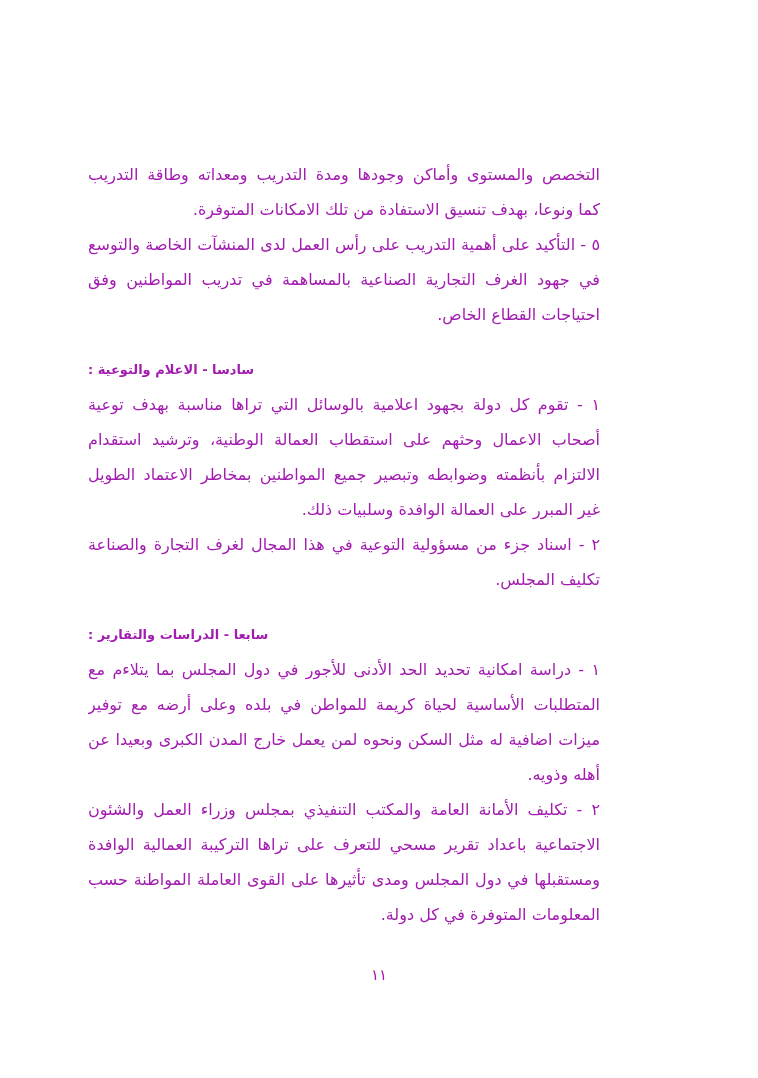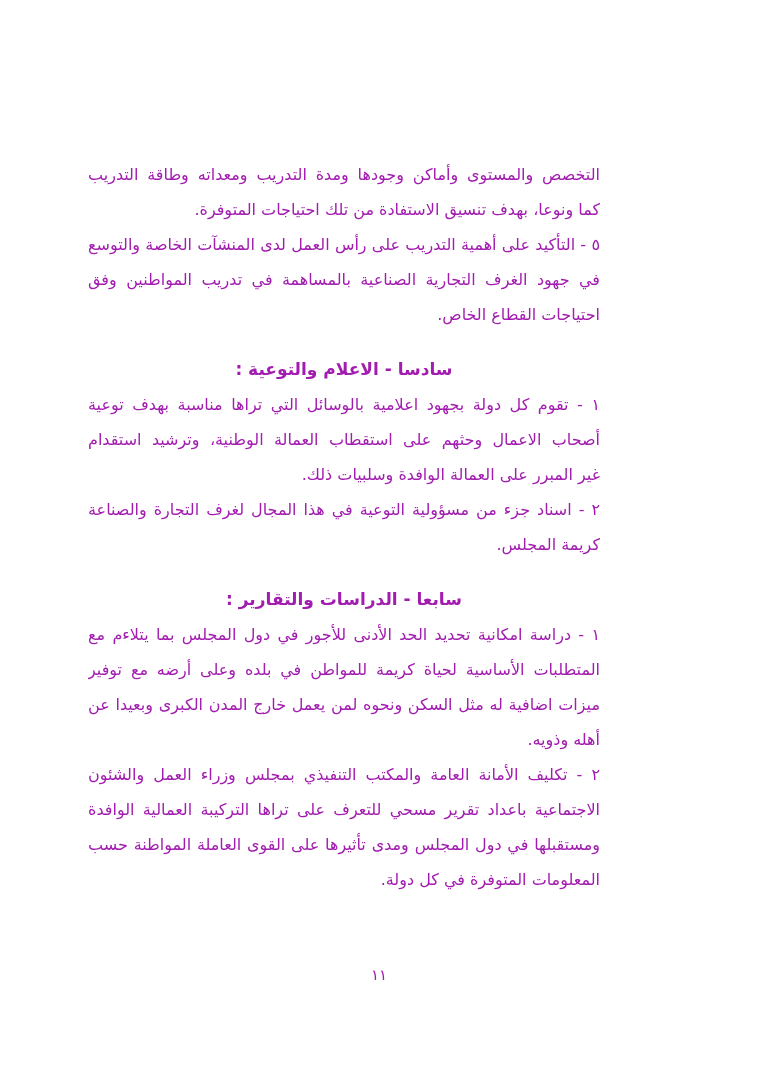--- a/index.html
+++ b/index.html
@@ -28,63 +28,64 @@
     white-space:normal;
   }
   .ln.full{
     text-align:justify;
     text-align-last:justify;
   }
   .hd{
     height:35px;
     line-height:35px;
     margin-top:20px;
-    font-size:17px;
+    font-size:13px;
     font-weight:bold;
-    text-align:center;
+    text-align:left;
   }
   .pagenum{
     position:absolute;
     top:966px;
     left:0;
     width:100%;
     text-align:center;
     font-size:15px;
     direction:rtl;
   }
 </style>
 </head>
 <body>
 
 <div class="page">
 
   <div class="textblock">
 
     <div>
       <div class="ln full">التخصص والمستوى وأماكن وجودها ومدة التدريب ومعداته وطاقة التدريب</div>
-      <div class="ln">كما ونوعا، بهدف تنسيق الاستفادة من تلك احتياجات المتوفرة.</div>
+      <div class="ln">كما ونوعا، بهدف تنسيق الاستفادة من تلك الامكانات المتوفرة.</div>
     </div>
 
     <div>
       <div class="ln full">٥ - التأكيد على أهمية التدريب على رأس العمل لدى المنشآت الخاصة والتوسع</div>
       <div class="ln full">في جهود الغرف التجارية الصناعية بالمساهمة في تدريب المواطنين وفق</div>
       <div class="ln">احتياجات القطاع الخاص.</div>
     </div>
 
     <div class="hd">سادسا - الاعلام والتوعية :</div>
 
     <div>
       <div class="ln full">١ - تقوم كل دولة بجهود اعلامية بالوسائل التي تراها مناسبة بهدف توعية</div>
       <div class="ln full">أصحاب الاعمال وحثهم على استقطاب العمالة الوطنية، وترشيد استقدام</div>
+      <div class="ln full">الالتزام بأنظمته وضوابطه وتبصير جميع المواطنين بمخاطر الاعتماد الطويل</div>
       <div class="ln">غير المبرر على العمالة الوافدة وسلبيات ذلك.</div>
     </div>
 
     <div>
       <div class="ln full">٢ - اسناد جزء من مسؤولية التوعية في هذا المجال لغرف التجارة والصناعة</div>
-      <div class="ln">كريمة المجلس.</div>
+      <div class="ln">تكليف المجلس.</div>
     </div>
 
     <div class="hd">سابعا - الدراسات والتقارير :</div>
 
     <div>
       <div class="ln full">١ - دراسة امكانية تحديد الحد الأدنى للأجور في دول المجلس بما يتلاءم مع</div>
       <div class="ln full">المتطلبات الأساسية لحياة كريمة للمواطن في بلده وعلى أرضه مع توفير</div>
       <div class="ln full">ميزات اضافية له مثل السكن ونحوه لمن يعمل خارج المدن الكبرى وبعيدا عن</div>
       <div class="ln">أهله وذويه.</div>
     </div>

